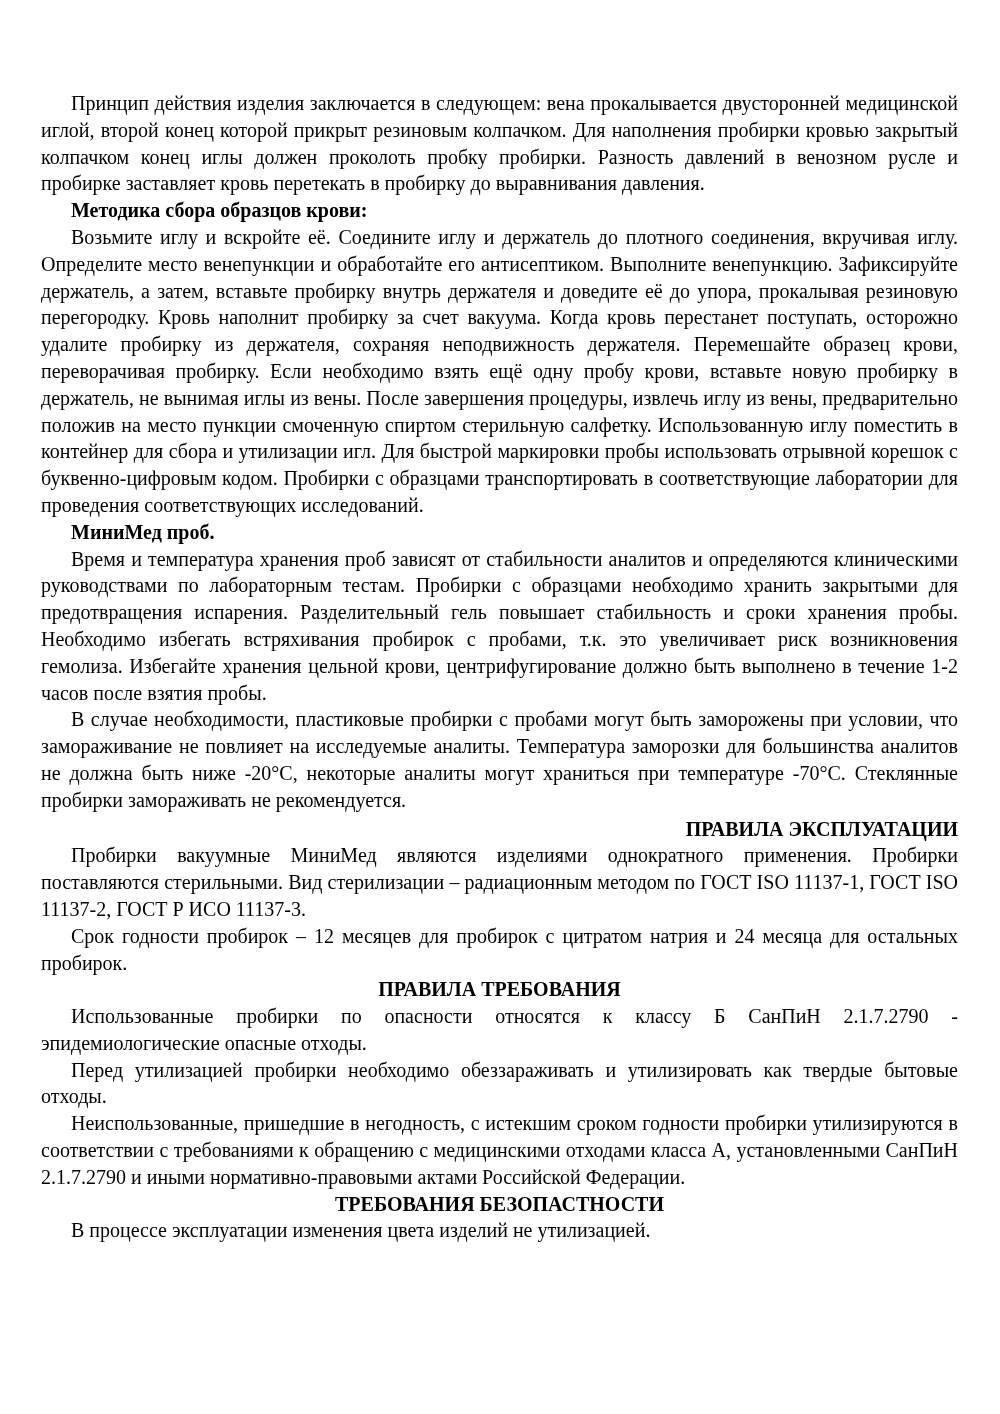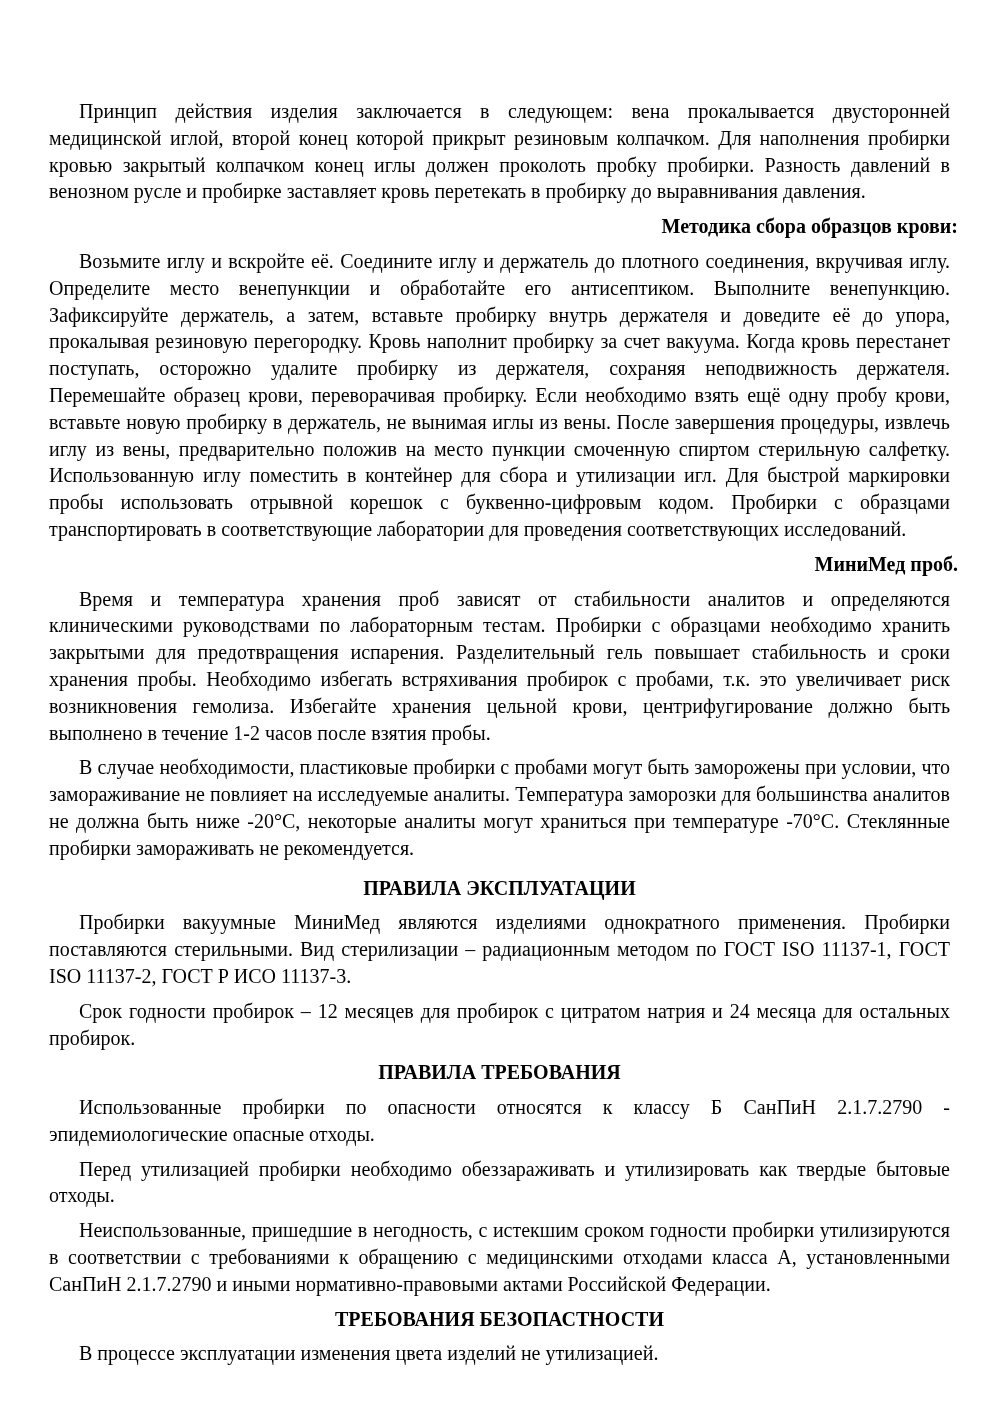--- a/index.html
+++ b/index.html
@@ -15,45 +15,46 @@
     overflow: hidden;
   }
   .page {
     box-sizing: border-box;
     width: 1000px;
     height: 1414px;
     padding: 90px 42px 0 41px;
     background: #ffffff;
   }
   .paragraph {
-    margin: 8px;
+    margin: 0;
     font-size: 20px;
     line-height: 26.8px;
     text-align: justify;
     text-indent: 30px;
     font-weight: normal;
   }
   .subheading {
     margin: 0;
     font-size: 20px;
     line-height: 26.8px;
-    text-align: right;
+    text-align: left;
     text-indent: 30px;
     font-weight: bold;
   }
   .section-heading {
     margin: 0;
     font-size: 20px;
     line-height: 26.8px;
     text-align: center;
     text-indent: 0;
     font-weight: bold;
   }
   .extra-space {
-    margin-top: 13px;
+    margin-top: 2px;
+    text-align: right;
   }
 </style>
 </head>
 <body>
 
 <main class="page">
     <p class="paragraph">Принцип действия изделия заключается в следующем: вена прокалывается двусторонней медицинской иглой, второй конец которой прикрыт резиновым колпачком. Для наполнения пробирки кровью закрытый колпачком конец иглы должен проколоть пробку пробирки. Разность давлений в венозном русле и пробирке заставляет кровь перетекать в пробирку до выравнивания давления.</p>
     <h3 class="subheading">Методика сбора образцов крови:</h3>
     <p class="paragraph">Возьмите иглу и вскройте её. Соедините иглу и держатель до плотного соединения, вкручивая иглу. Определите место венепункции и обработайте его антисептиком. Выполните венепункцию. Зафиксируйте держатель, а затем, вставьте пробирку внутрь держателя и доведите её до упора, прокалывая резиновую перегородку. Кровь наполнит пробирку за счет вакуума. Когда кровь перестанет поступать, осторожно удалите пробирку из держателя, сохраняя неподвижность держателя. Перемешайте образец крови, переворачивая пробирку. Если необходимо взять ещё одну пробу крови, вставьте новую пробирку в держатель, не вынимая иглы из вены. После завершения процедуры, извлечь иглу из вены, предварительно положив на место пункции смоченную спиртом стерильную салфетку. Использованную иглу поместить в контейнер для сбора и утилизации игл. Для быстрой маркировки пробы использовать отрывной корешок с буквенно-цифровым кодом. Пробирки с образцами транспортировать в соответствующие лаборатории для проведения соответствующих исследований.</p>
     <h3 class="subheading">МиниМед проб.</h3>

